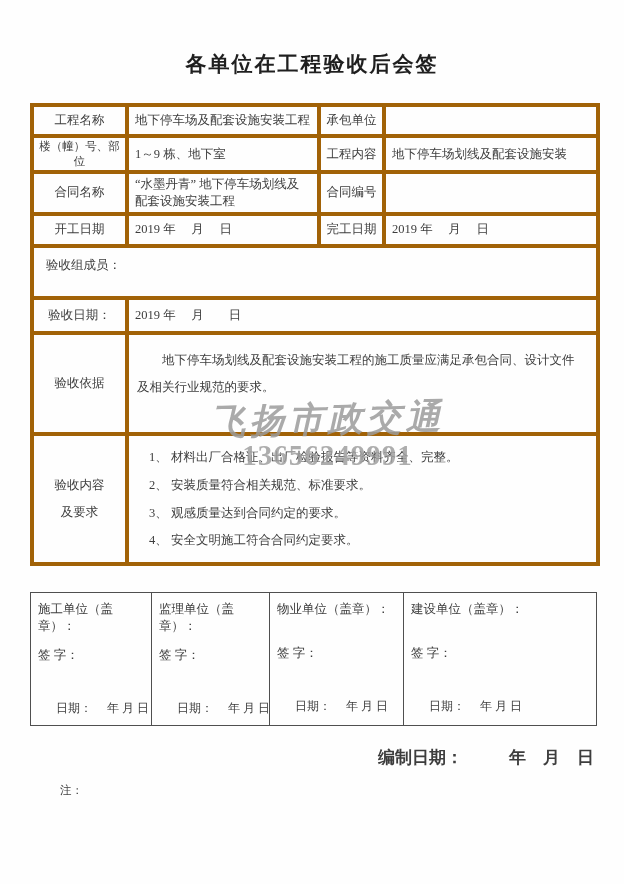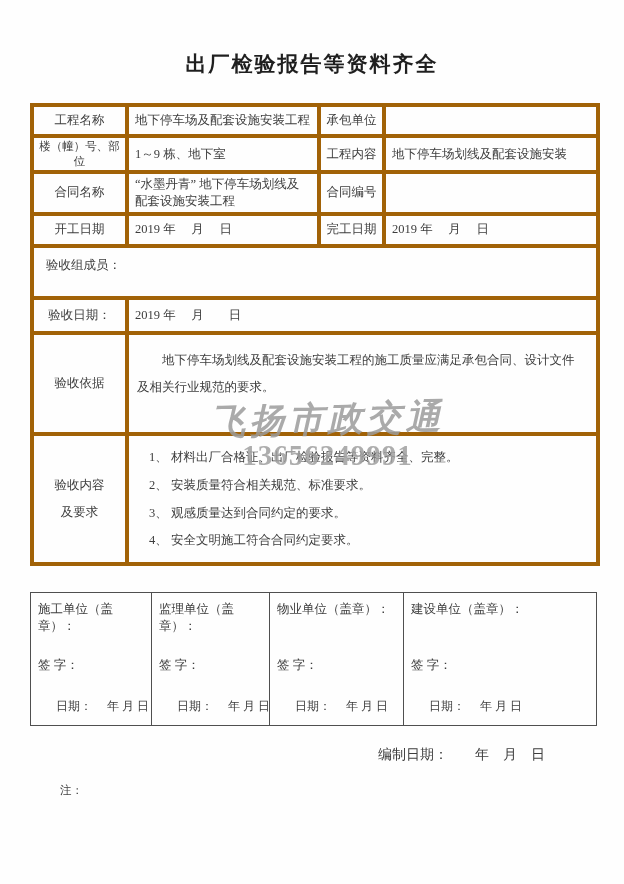--- a/index.html
+++ b/index.html
@@ -64,28 +64,28 @@
     left: 30px; top: 592px;
     width: 566px;
   }
   .sig td {
     border: 1px solid #4f4f4f;
     height: 132px;
     vertical-align: top;
     padding: 8px 4px 10px 7px;
     font-size: 12.5px;
   }
-  .sig-inner { display: flex; flex-direction: column; height: 114px; }
+  .sig-inner { display: flex; flex-direction: column; height: 114px; gap: 12px; }
   .sig-sign { margin-top: auto; }
   .sig-date { margin-top: 24px; font-size: 12px; padding-left: 18px; white-space: nowrap; }
   .compile {
     position: absolute;
     left: 378px; top: 746px;
-    font-size: 14px;
-    display: flex; gap: 27px; white-space: nowrap;
+    font-size: 17px;
+    display: flex; gap: 46px; white-space: nowrap; font-weight: bold;
   }
   .notes {
     position: absolute;
     left: 60px; top: 783px;
     font-size: 11.5px;
     display: flex; gap: 19px;
     color: #454545;
   }
   .note-lines div { line-height: 1.45; }
   .watermark {
@@ -112,21 +112,21 @@
     letter-spacing: 1px;
     margin-top: -4px;
     font-family: "Liberation Serif", serif;
   }
 </style>
 </head>
 <body>
 
 <div class="page">
 
-  <div class="title">出厂检验报告等资料齐全</div>
+  <div class="title">各单位在工程验收后会签</div>
 
 
   <table class="main">
     <colgroup>
       <col style="width:95px">
         <col style="width:192px">
         <col style="width:65px">
         <col style="width:214px">
     </colgroup>
     <tbody>

